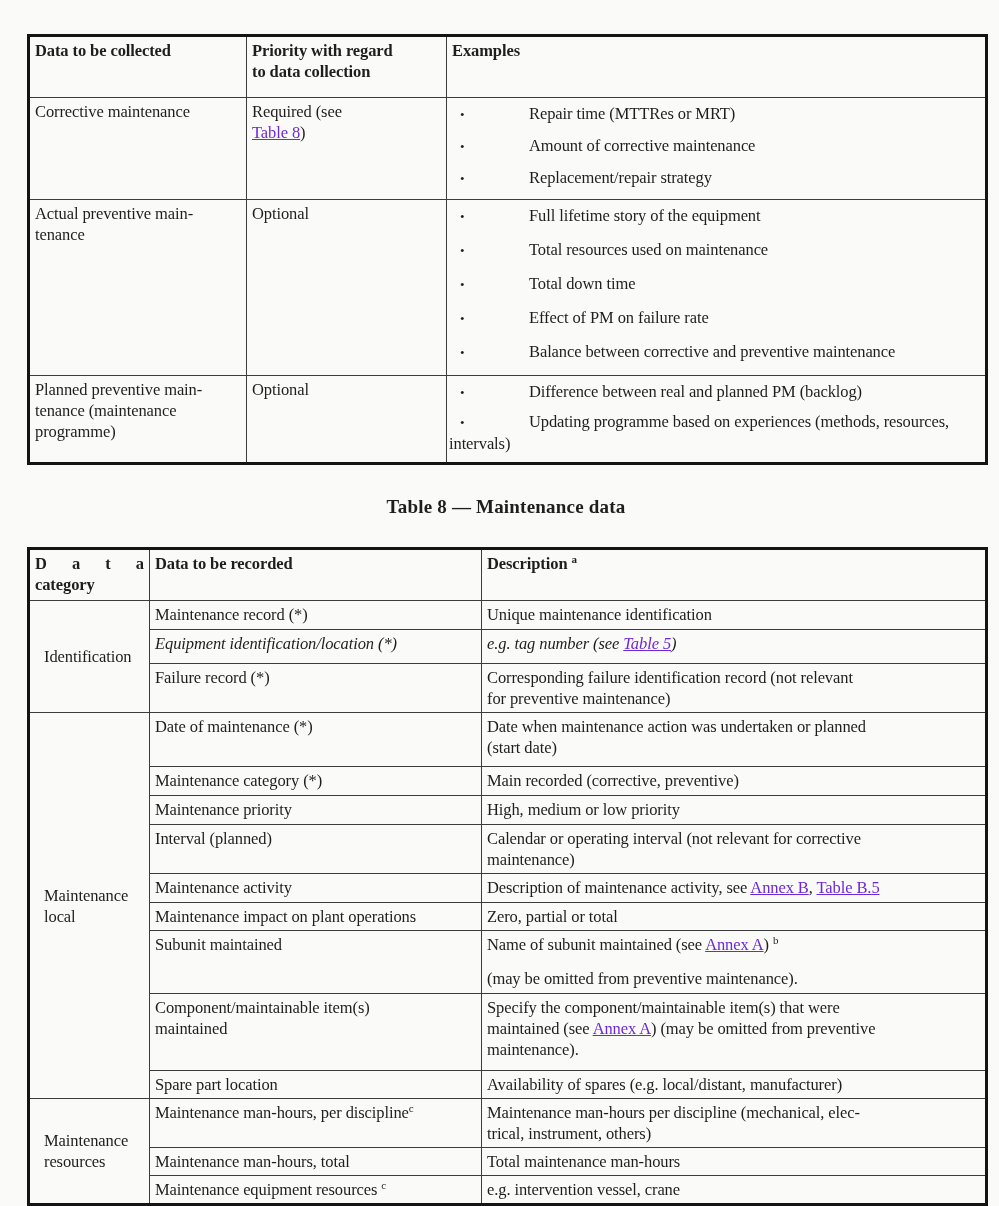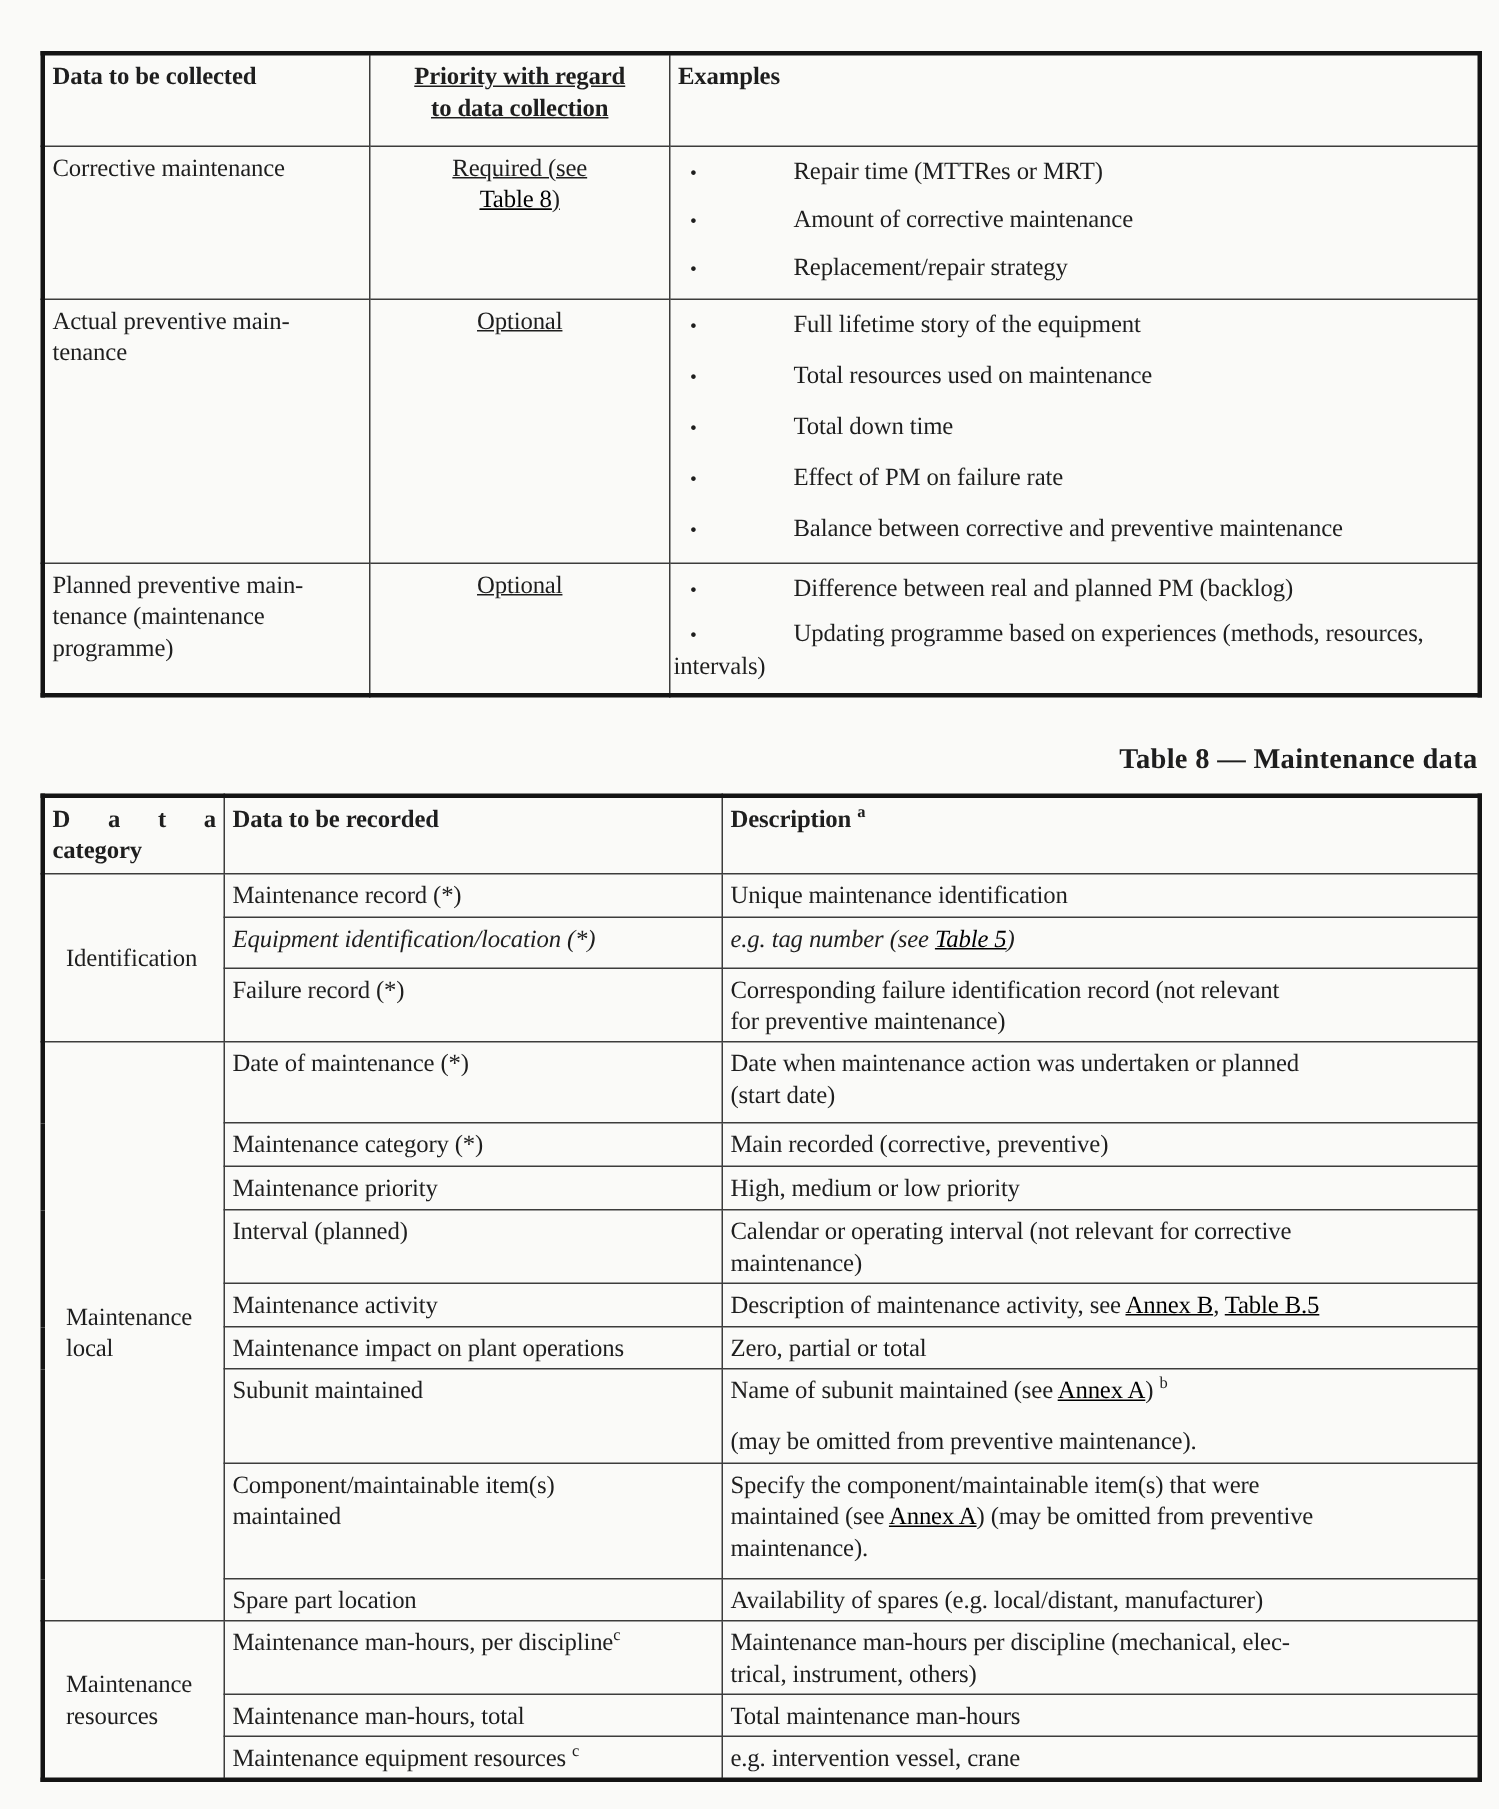--- a/index.html
+++ b/index.html
@@ -8,43 +8,43 @@
     background:#fafaf8;
     color:#1e1e1e;
     font-family:"Liberation Serif","DejaVu Serif",serif;
     overflow:hidden;
   }
   .page{padding:34px 0 0 27px;width:958px;}
   .tbl-title{
     width:958px;text-align:center;font-weight:bold;font-size:19px;
     letter-spacing:.2px;margin:0 0 11px 0;
   }
-  #title8{margin-top:31px;margin-bottom:11px;text-align:right;}
+  #title8{margin-top:31px;margin-bottom:29px;}
   table{
     border-collapse:collapse;table-layout:fixed;width:958px;
     border:3px solid #141414;
   }
   td{
     border:1px solid #3c3c3c;
     vertical-align:top;
     padding:3px 5px;
     font-size:16.5px;line-height:21px;
     letter-spacing:-0.1px;
     overflow:hidden;
   }
   td.b{font-weight:bold;}
-  td.center{text-align:center;text-decoration:underline;}
+  td.center{text-align:left;}
   td.cat{vertical-align:middle;padding-left:14px;padding-right:2px;}
   
   .h62 td{height:54px;} .h95 td{height:87px;} .h160 td{height:152px;} .h78t7 td{height:70px;}
   .h52 td{height:44px;} .h30 td{height:22px;} .h35 td{height:27px;font-style:italic;} .h50 td{height:42px;}
   .h55 td{height:47px;} .h26 td{height:18px;} .h64 td{height:56px;} .h78 td{height:70px;}
   .para + .para{margin-top:13px;}
   sup{font-size:11px;line-height:0;vertical-align:super;letter-spacing:0;}
-  a.lnk{color:#000000;text-decoration:underline;cursor:pointer;}
+  a.lnk{color:#6d28d9;text-decoration:underline;cursor:pointer;}
   
   .ex{padding:5px 2px 0 2px;}
   .ex-item{text-indent:11px;}
   .ex-item .bullet{display:inline-block;width:69px;text-indent:0;font-size:13px;}
   .gap10 .ex-item{margin-bottom:10px;}
   .gap12 .ex-item{margin-bottom:12px;}
   .gap8  .ex-item{margin-bottom:8px;}
   
   .spread{text-align:justify;text-align-last:justify;}
 </style>

